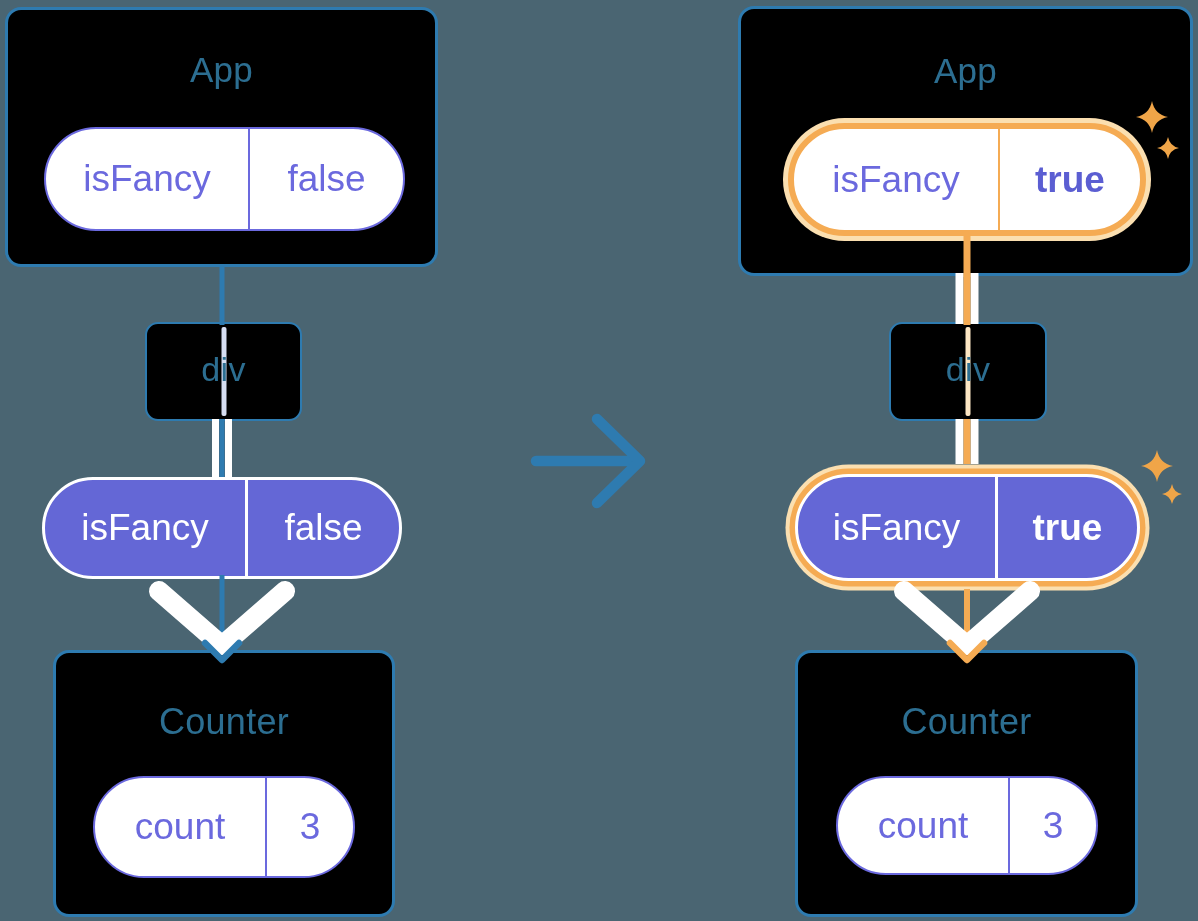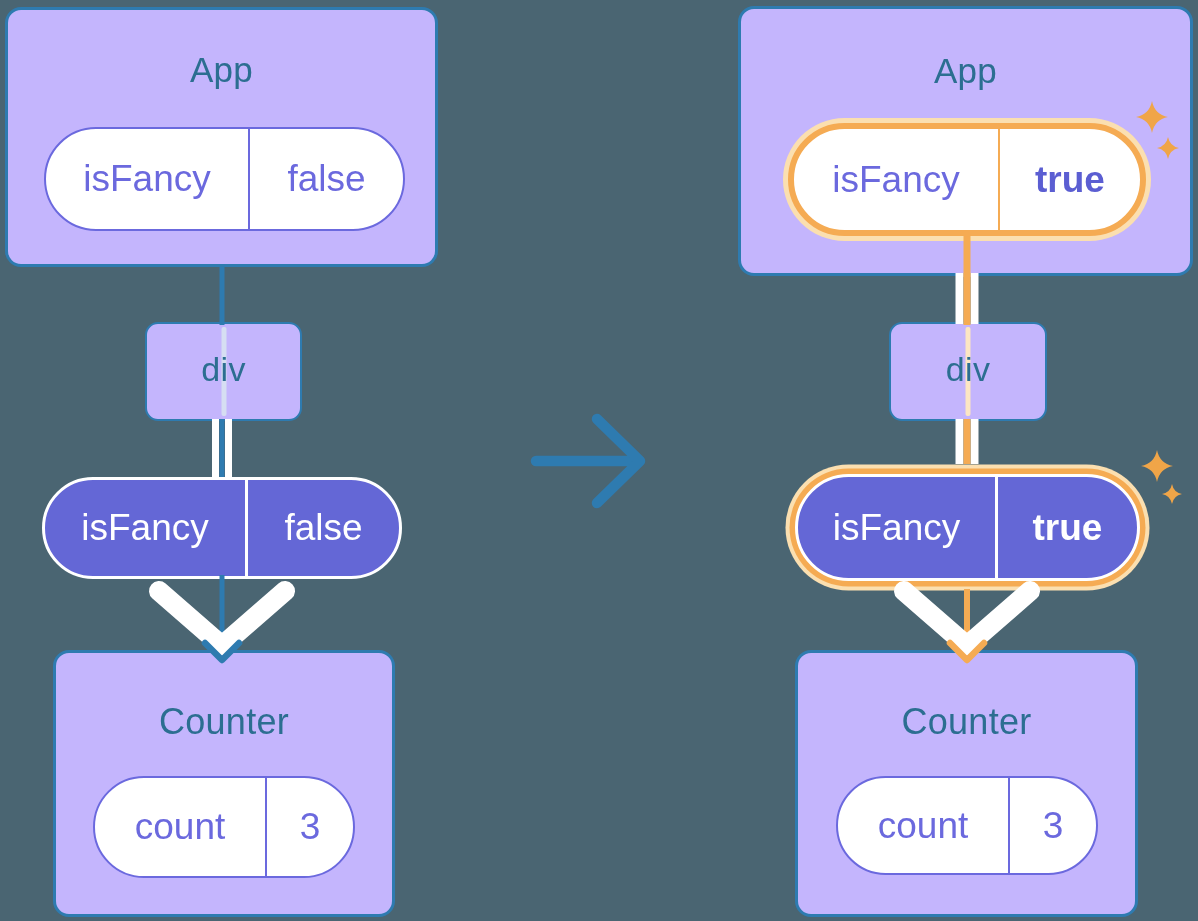--- a/index.html
+++ b/index.html
@@ -4,21 +4,21 @@
 <style>
   html,body{margin:0;padding:0;}
   body{
     width:1198px;height:921px;overflow:hidden;
     background:#4a6572;
     font-family:"Liberation Sans","DejaVu Sans",sans-serif;
     position:relative;
   }
   .stage{position:absolute;inset:0;width:1198px;height:921px;}
   .card{
-    position:absolute;background:#c4b5fd;
+    position:absolute;background:#000000;
     border:3px solid #2e7bb0;border-radius:16px;box-sizing:border-box;
   }
   .card.small{border-width:2.5px;border-radius:13px;}
   .title{
     position:absolute;left:0;right:0;text-align:center;
     color:#2c6e91;font-size:35px;font-weight:500;letter-spacing:.3px;
     z-index:2;
   }
   .pill{
     position:absolute;display:flex;box-sizing:border-box;

